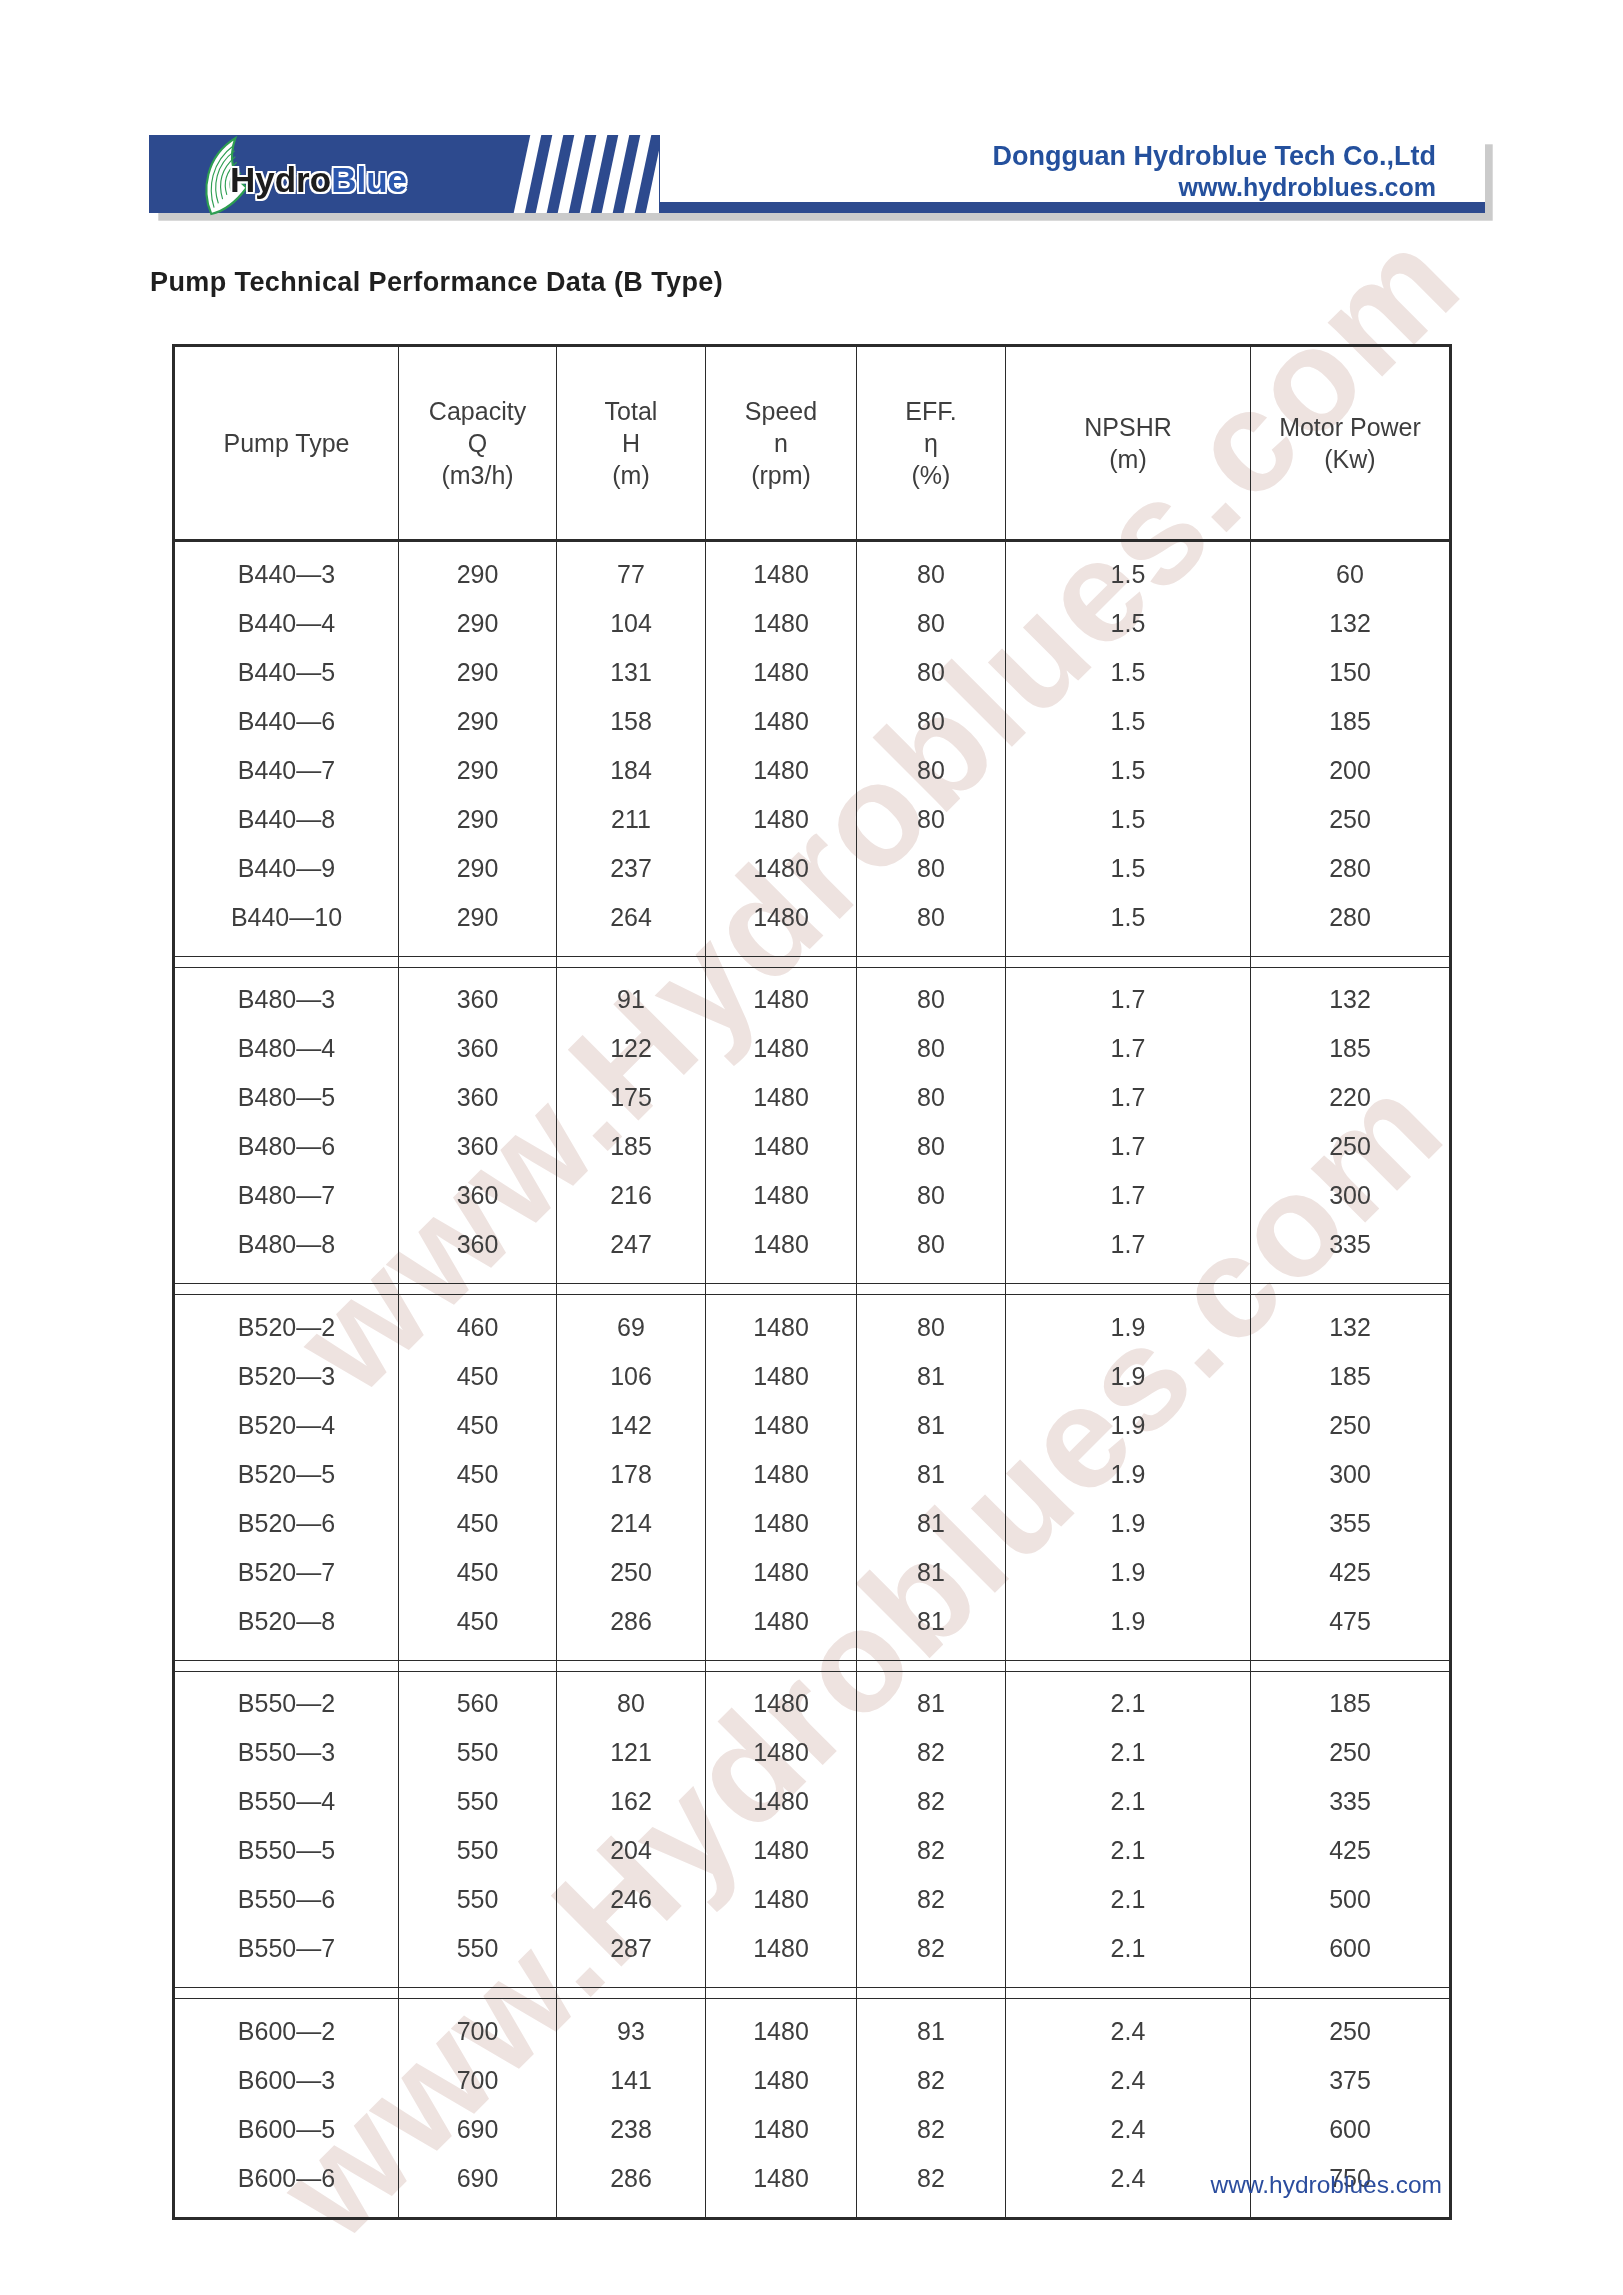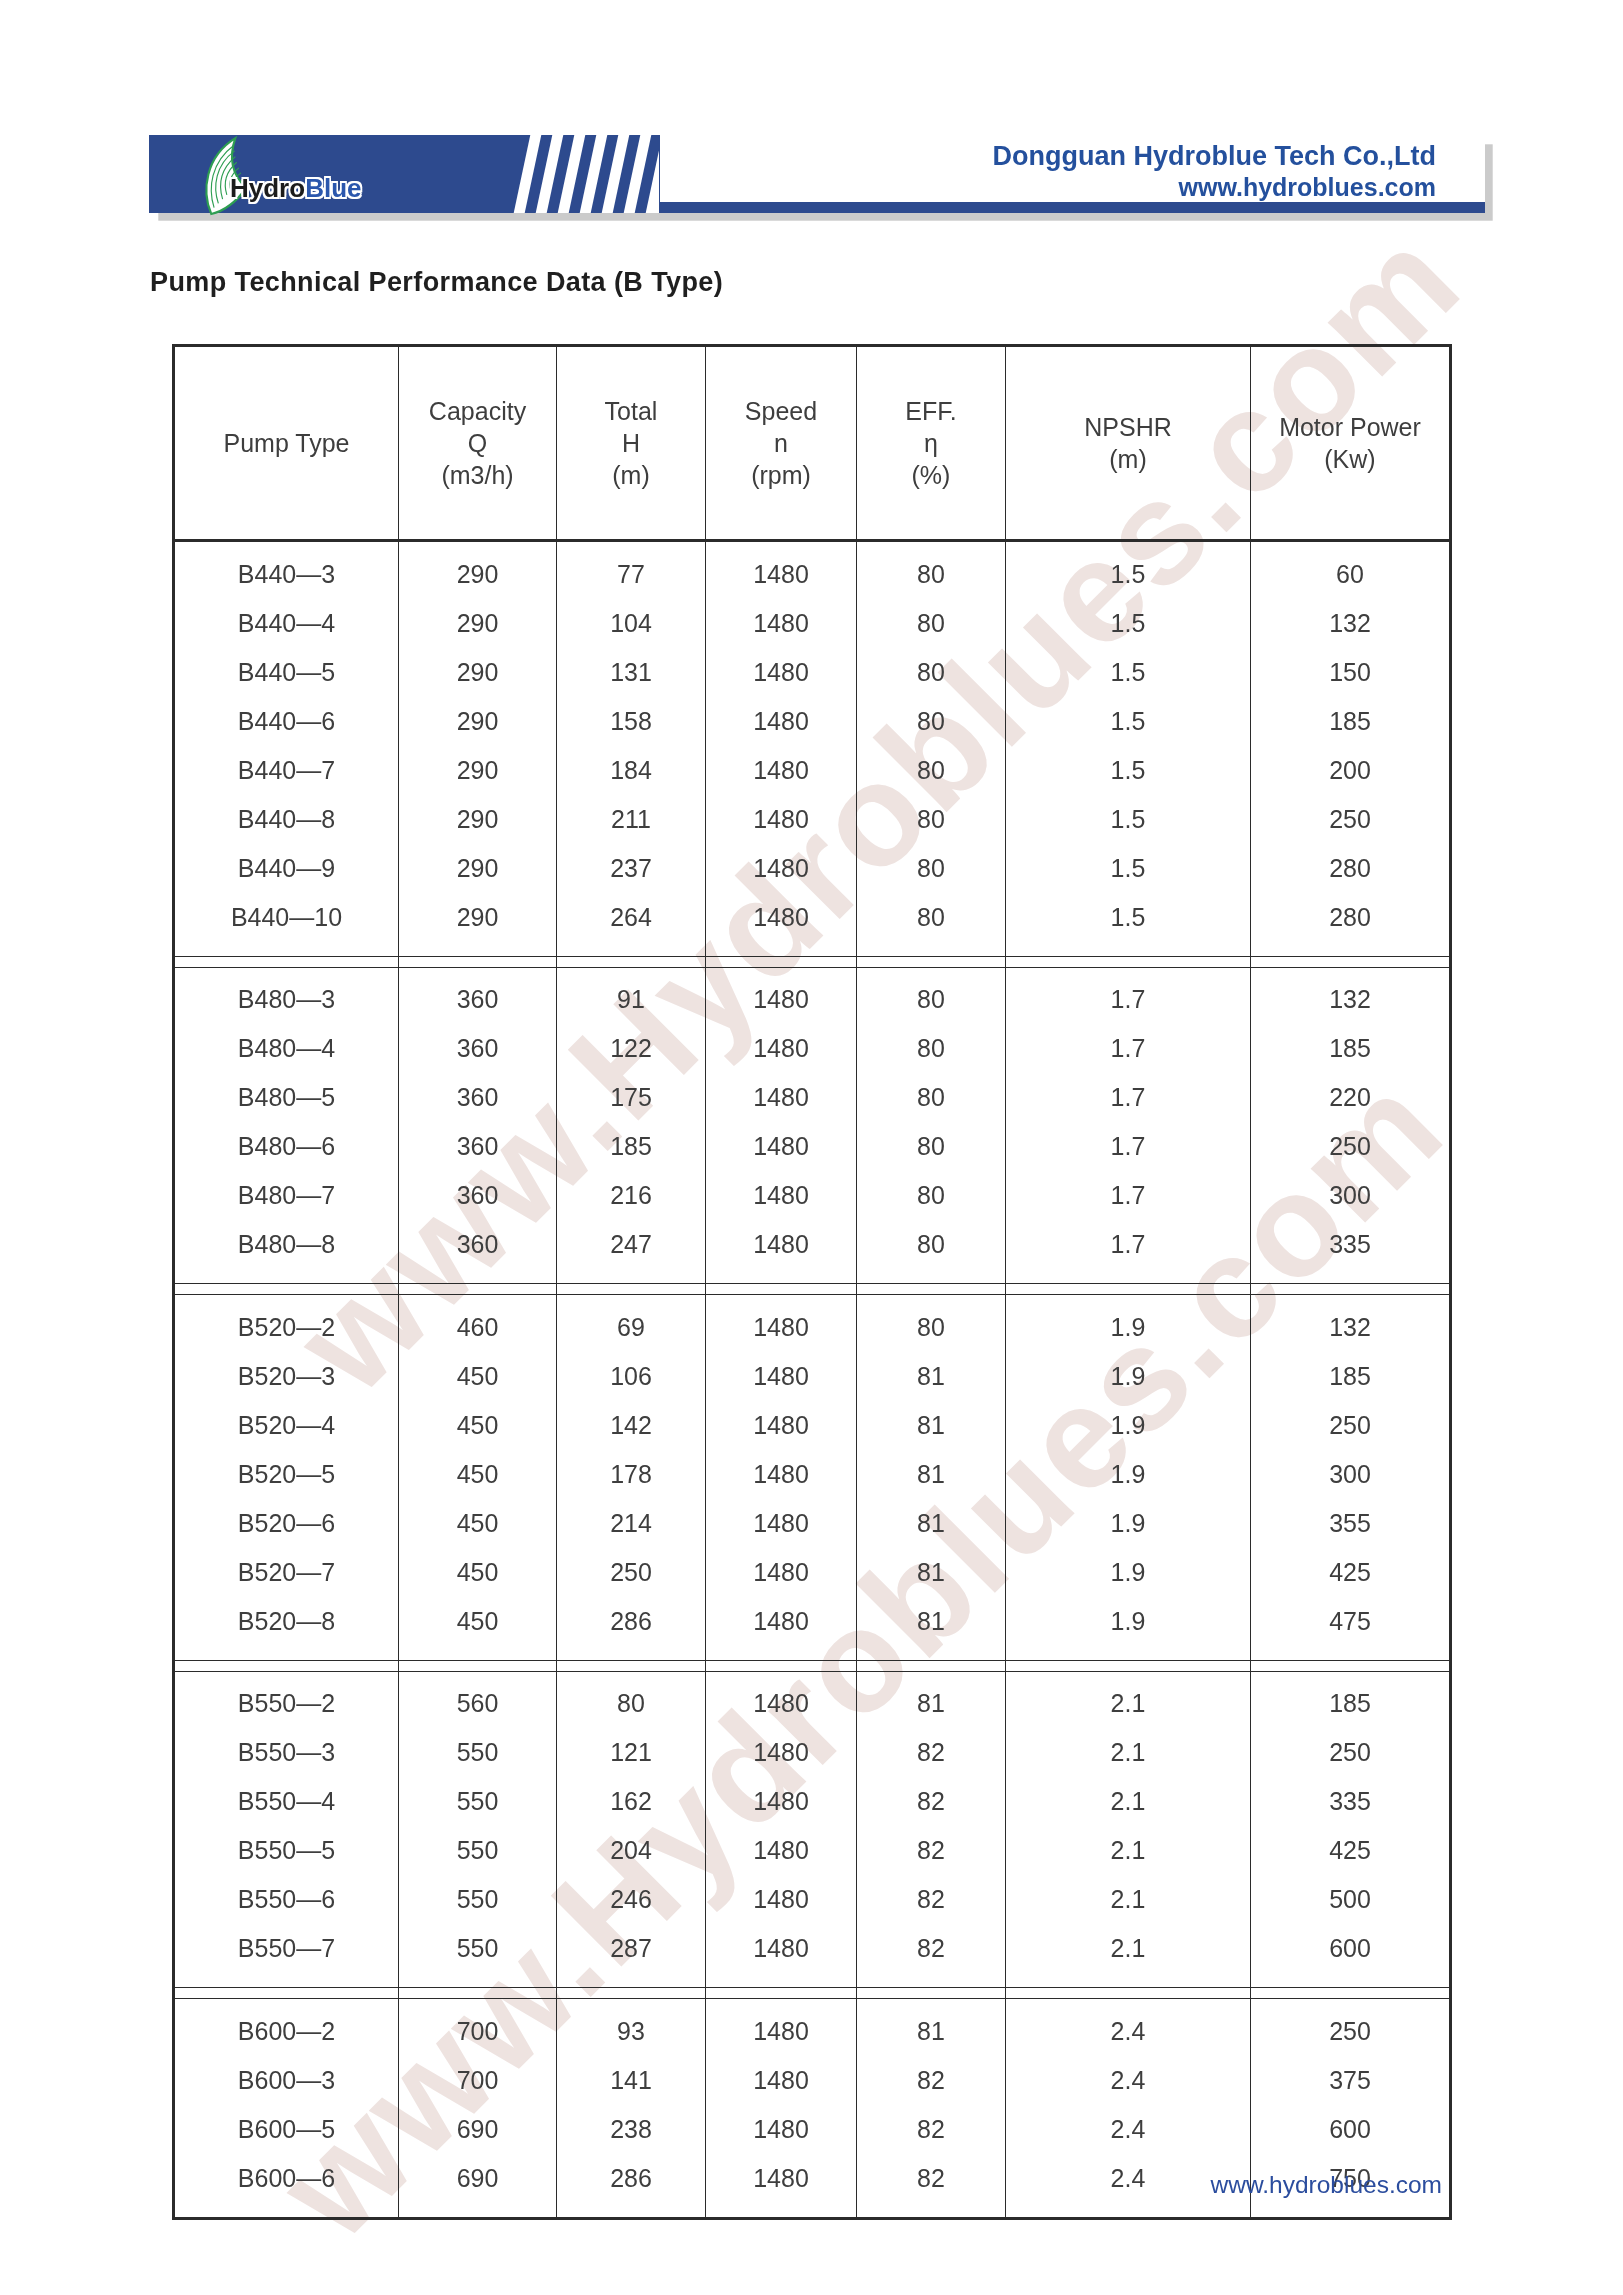--- a/index.html
+++ b/index.html
@@ -29,24 +29,23 @@
   .banner{
     position:absolute;left:149px;top:135px;width:1336px;height:78px;
     background:#2d4a8e;
     box-shadow:8.5px 8.5px 0 -0.8px #cbcbcb;
     z-index:2;
   }
   .banner .logo-block{position:absolute;left:0;top:0;width:358px;height:100%;background:#2d4a8e;}
   .banner .logo-art{position:absolute;left:41px;top:-3.4px;height:86px;width:85px;}
   .logo-text{
     position:absolute;left:81px;top:25px;
-    font-size:26px;font-weight:bold;letter-spacing:0;
+    font-size:35px;font-weight:bold;letter-spacing:0;
     text-shadow:-1.7px -1.7px 0 #fff,1.7px -1.7px 0 #fff,-1.7px 1.7px 0 #fff,1.7px 1.7px 0 #fff,0 1.7px 0 #fff,0 -1.7px 0 #fff,1.7px 0 0 #fff,-1.7px 0 0 #fff;
     white-space:nowrap;
-    margin-top:13px;
   }
   .logo-text .hydro{color:#1c1c1c;}
   .logo-text .blue{color:#2b57ad;}
   .stripes{position:absolute;left:358px;top:0;width:152px;height:100%;background:#2d4a8e;overflow:hidden;}
   .stripes .stripe{position:absolute;top:-5px;bottom:-5px;width:11px;background:#ffffff;transform:skewX(-12deg);}
   .company-area{position:absolute;left:511px;right:0;top:0;bottom:0;background:#ffffff;}
   .company-text{position:absolute;right:49px;top:6px;text-align:right;color:#24509d;}
   .company-name{font-size:27px;font-weight:bold;line-height:31px;}
   .company-site{font-size:25px;font-weight:bold;line-height:30px;}
   .bottom-bar{position:absolute;left:0;right:0;bottom:0;height:11px;background:#2d4a8e;}

